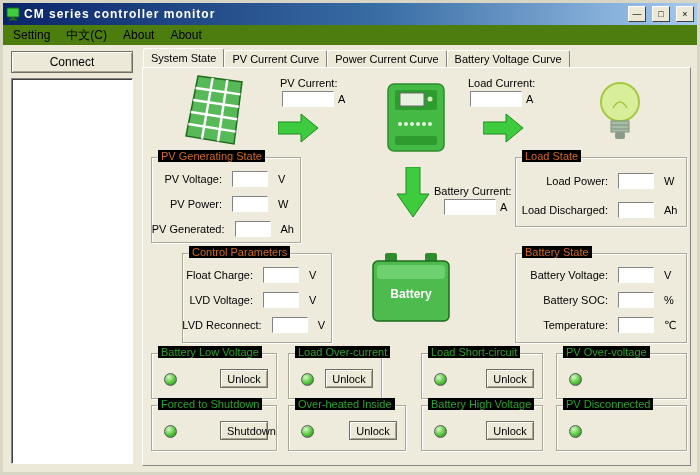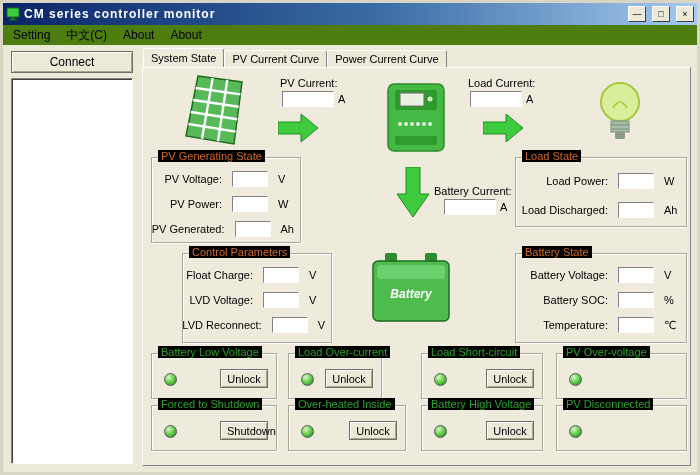--- a/index.html
+++ b/index.html
@@ -84,21 +84,21 @@
   .unit{width:16px;text-align:left;}
   
   .sgrp{position:absolute;height:46px;border:1px solid #ACA899;box-shadow:inset 1px 1px 0 #fff, 1px 1px 0 #fff;}
   .led{
     position:absolute;left:12px;top:19px;width:13px;height:13px;border-radius:50%;
     background:radial-gradient(circle at 35% 30%, #D9F7C8, #54C53C 55%, #1F7A1F);
     border:1px solid #5a5a5a;
   }
   .sbtn{position:absolute;right:8px;top:15px;width:48px;height:19px;}
   
-  .battery-wrap{position:absolute;font-style:italic;}
+  .battery-wrap{position:absolute;}
   .battery-label{position:absolute;left:0;right:0;top:36px;text-align:center;color:#fff;font-size:12px;font-weight:bold;}
 </style>
 </head>
 <body>
 
 <div class="window">
 
   <div class="titlebar">
     <span class="app-icon">
       <svg width="14" height="14" viewBox="0 0 14 14">
@@ -123,20 +123,21 @@
   <div class="appbody">
 
     <button class="btn connect-btn">Connect</button>
     <div class="listbox"></div>
 
     <div class="tabctl">
       <div class="tabs">
         <div class="tab active">System State</div>
         <div class="tab">PV Current Curve</div>
         <div class="tab">Power Current Curve</div>
+        <div class="tab">Battery Voltage Curve</div>
       </div>
 
       <div class="page">
         <div class="content">
 
           <span class="abs" style="left:40px;top:5px;width:64px;height:80px;">
             <svg width="64" height="80" viewBox="0 0 64 80">
               <polygon points="14,2 58,8 50,70 2,62" fill="#57B957" stroke="#1E6B1E" stroke-width="1.5"></polygon>
               <line x1="28.7" y1="4" x2="18" y2="64.7" stroke="#fff" stroke-width="2.4"></line>
               <line x1="43.3" y1="6" x2="34" y2="67.3" stroke="#fff" stroke-width="2.4"></line>

